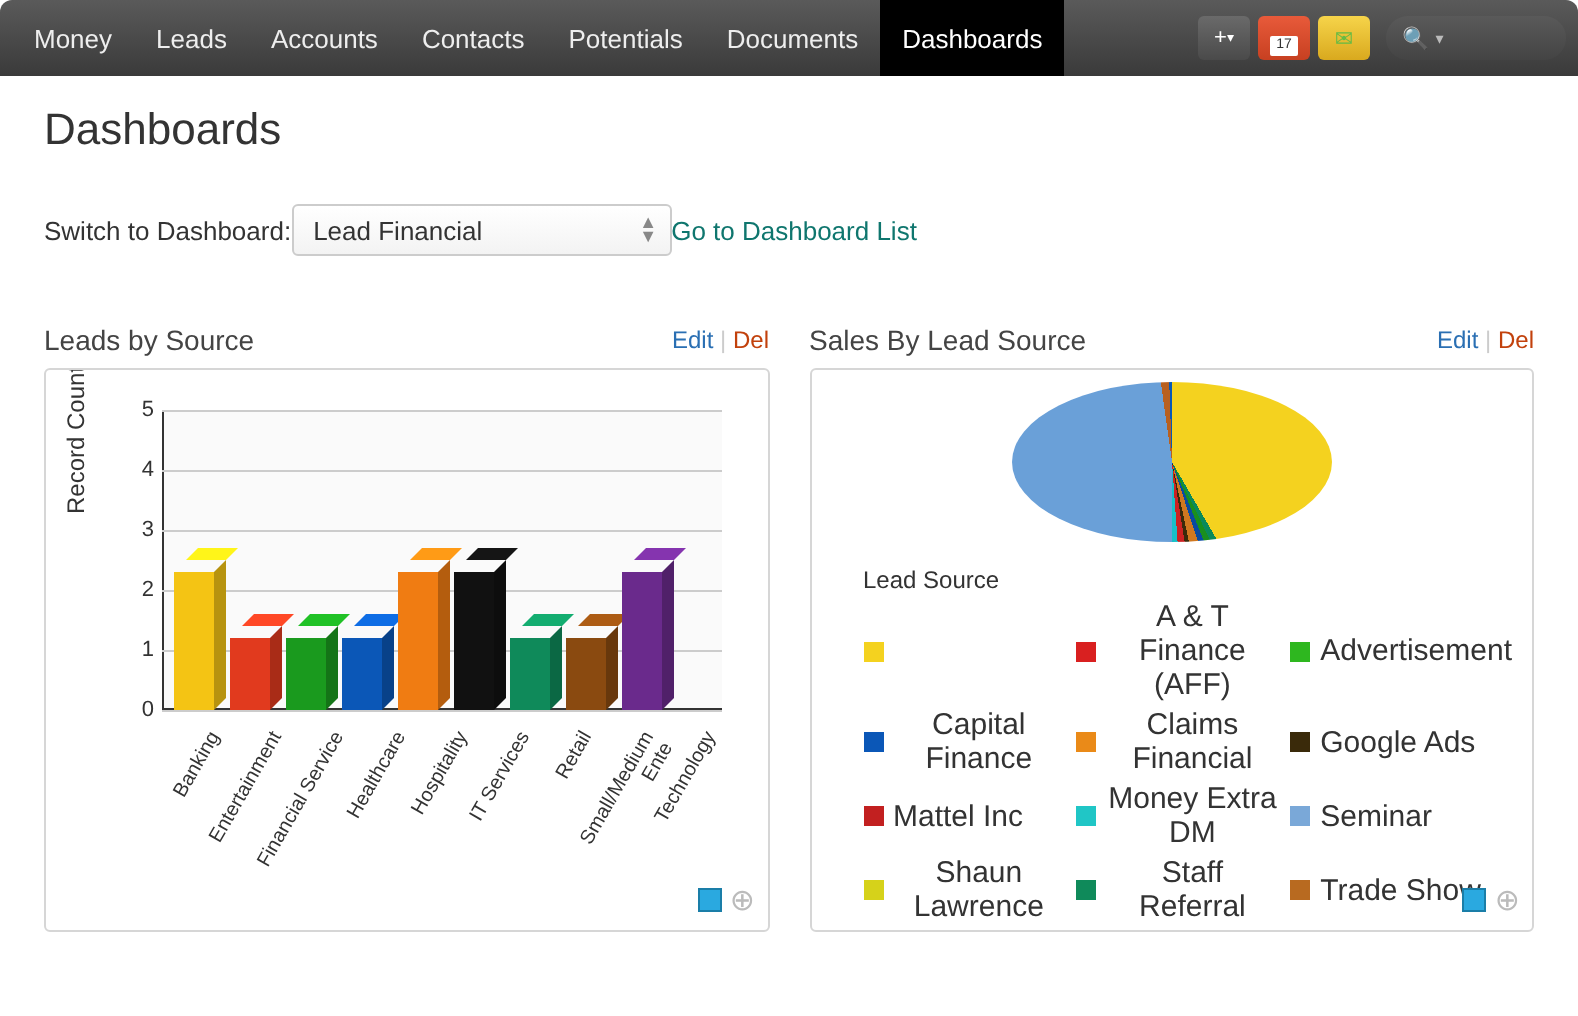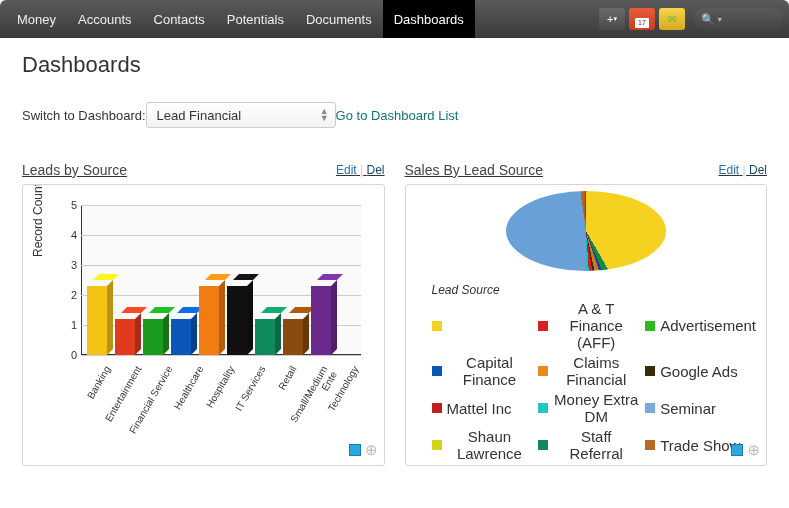--- a/index.html
+++ b/index.html
@@ -15,25 +15,25 @@
 .iconbtn.mail { background: linear-gradient(#f6d44a, #d9a91e); color:#6b4; }
 .searchbox { margin-left:4px; width: 90px; height: 22px; background: linear-gradient(#5a5a5a,#444); border-radius: 11px; display: flex; align-items: center; padding: 0 8px; color:#ddd; }
 .content { padding: 14px 22px 22px 22px; }
 h1 { font-size: 22px; font-weight: 400; color: #333; margin-bottom: 24px; }
 .switchrow { display: flex; align-items: center; gap: 0; margin-bottom: 32px; font-size:13px;}
 .select { width: 190px; height: 26px; border: 1px solid #ccc; border-radius: 3px; display: flex; align-items: center; justify-content: space-between; padding: 0 6px 0 10px; background:linear-gradient(#fff,#f3f3f3); cursor:pointer; }
 .select .arrows { font-size: 9px; color: #888; line-height: 7px; }
 .linka { color: #0f766e; cursor: pointer; text-decoration: none; }
 .panels { display: flex; gap: 20px; }
 .panel { flex: 1; }
-.panel-head { display: flex; align-items: center; justify-content: space-between; margin-bottom: 4px; height:20px;text-decoration:underline;}
+.panel-head { display: flex; align-items: center; justify-content: space-between; margin-bottom: 4px; height:20px;}
 .panel-title { font-size: 14px; color: #444; }
 .panel-actions { font-size: 12px; color: #999; }
 .panel-actions .edit { color: #2a6fb3; cursor: pointer; }
-.panel-actions .del { color: #0c4a6e; }
+.panel-actions .del { color: #c2410c; }
 .panel-body { border: 1px solid #d6d6d6; border-radius: 3px; height: 282px; position: relative; overflow:hidden; background:#fff; }
 .corner { position: absolute; right: 6px; bottom: 6px; display: flex; gap: 4px; align-items: center; }
 .corner .sq { width: 12px; height: 12px; background: #2aa9e0; border:1px solid #1a7ea8; }
 .corner .zoom { color: #bbb; font-size: 15px; cursor:pointer; }
 
 .barchart { position: absolute; left: 10px; top: 10px; right: 10px; bottom: 30px; }
 .y-label { position:absolute; left:-2px; top:62px; transform: rotate(-90deg); transform-origin: left top; font-size:12px; color:#333; white-space:nowrap;}
 .plot { position:absolute; left:48px; top:10px; width:290px; height:150px; }
 .backwall { position:absolute; left:0; top:0; width:280px; height:150px; background:#fafafa; border-left:1px solid #333; border-bottom:1px solid #333; transform: skewY(0deg); }
 .gridline { position:absolute; left:0; width:280px; height:0; border-top:1px solid #ccc;}
@@ -44,31 +44,32 @@
 .bar3d .top { position:absolute; left:0; width:20px; height:6px; transform: skewX(-45deg) translate(3px,-6px); filter:brightness(1.25);}
 .bar3d .side { position:absolute; bottom:0; left:20px; width:6px; transform: skewY(-45deg) translateY(-3px); filter:brightness(0.75);}
 .xlabels { position:absolute; left:42px; top:163px; width:290px; height:80px; }
 .xlab { position:absolute; transform: rotate(-60deg); transform-origin: right top; font-size:10px; color:#333; text-align:right; width:80px;}
 .x-axis-label { position:absolute; left:0; right:0; bottom:2px; text-align:center; font-size:12px; color:#333;}
 
 .pie-wrap { position:absolute; left:0; top:6px; right:0; text-align:center; }
 .pie { width: 160px; height: 80px; margin: 0 auto; position: relative; }
 .pie .disc { position:absolute; left:0; top:0; width:160px; height:80px; border-radius:50%; background: conic-gradient(#f4d21f 0 150deg,#0a8a5a 150deg 154deg,#1a8f1e 154deg 158deg,#0a4aa0 158deg 162deg,#d07820 162deg 168deg,#3a2a0a 168deg 171deg,#c22 171deg 176deg,#18c0c8 176deg 180deg,#6aa0d8 180deg 352deg,#b86020 352deg 358deg,#0858b7 358deg 360deg); }
 .pie .rim { position:absolute; left:0; top:10px; width:160px; height:80px; border-radius:50%; background:#b89a10; z-index:-1;}
-.legend-title { text-align:left; padding-left:26px; font-size:12px; margin-top:12px; color:#333;font-style:italic;}
+.legend-title { text-align:left; padding-left:26px; font-size:12px; margin-top:12px; color:#333;}
 .legend { padding: 3px 10px 0 26px; display: grid; grid-template-columns: repeat(3, 1fr); gap: 3px 6px; }
 .leg { display: flex; align-items: center; gap: 5px; font-size: 15px; color:#333;}
 .leg .sw { width: 10px; height: 10px; flex-shrink: 0; }
 </style>
 </head>
 <body>
 
 <div class="topnav">
   <div id="nav-items" style="display: flex;">
       <div class="item">Money</div>
+      <div class="item">Leads</div>
       <div class="item">Accounts</div>
       <div class="item">Contacts</div>
       <div class="item">Potentials</div>
       <div class="item">Documents</div>
       <div class="item active">Dashboards</div>
     </div>
   <div class="spacer"></div>
   <div class="btnrow">
     <div class="iconbtn">+<span style="font-size:7px;">▾</span></div>
     <div class="iconbtn cal"></div>

